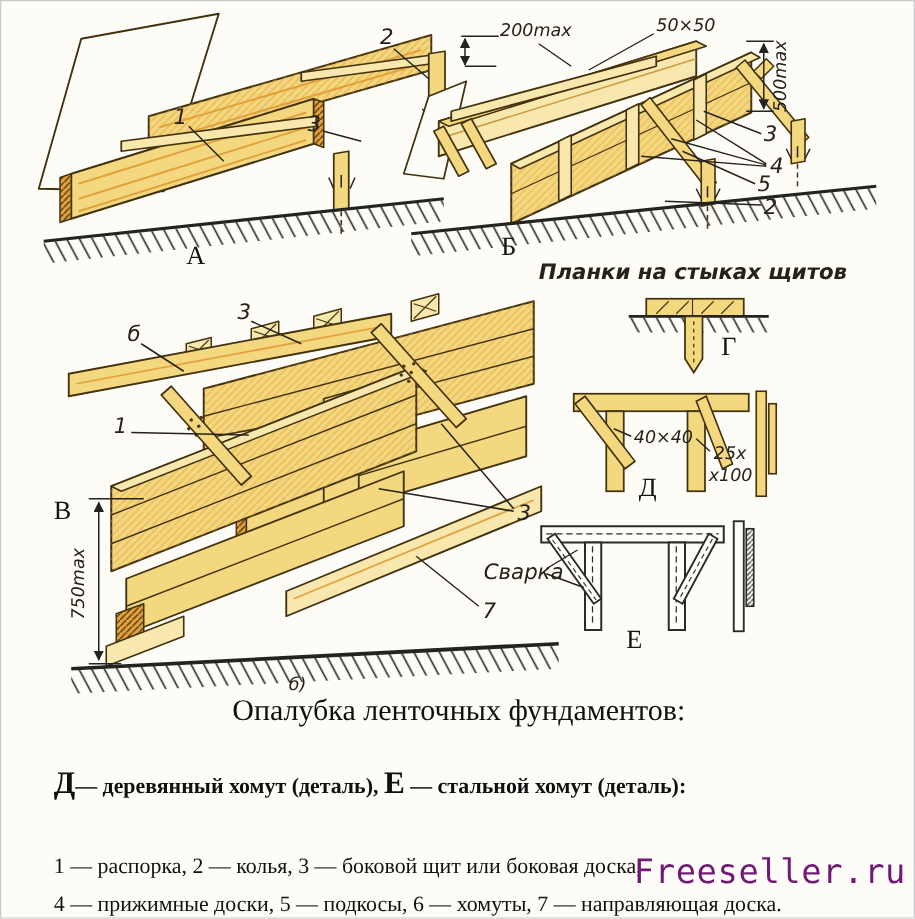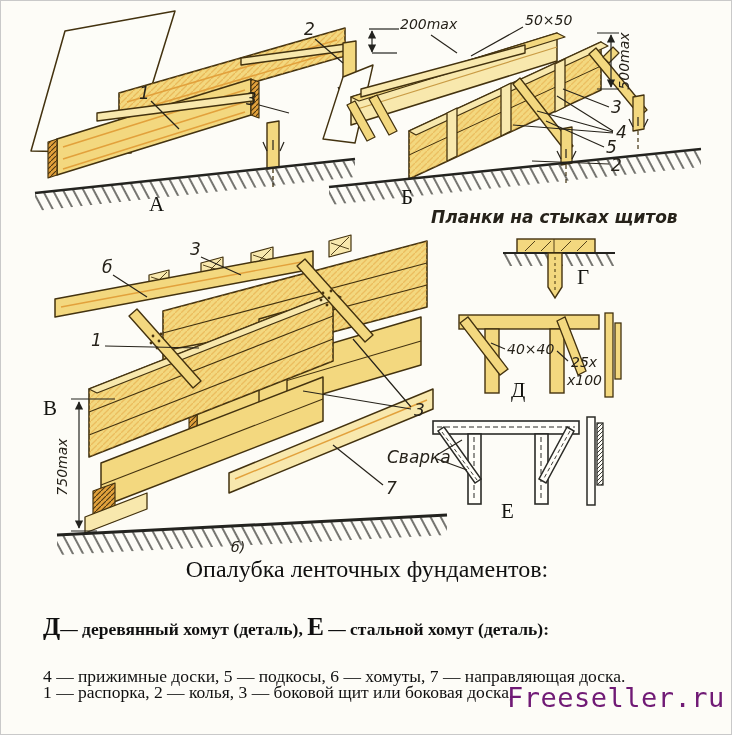--- a/index.html
+++ b/index.html
@@ -11,21 +11,21 @@
   .lbl{font:italic 17px "DejaVu Sans",sans-serif;fill:#26221a;}
   .lbl-sm{font:italic 14px "DejaVu Sans",sans-serif;fill:#26221a;}
   .cap-letter{font:21px "Liberation Serif",serif;fill:#141410;}
   .script-title{font:italic bold 17px "DejaVu Sans",sans-serif;fill:#26221a;}
   .caption-title{position:absolute;top:555px;left:0;width:732px;text-align:center;
         font-size:24px;color:#101010;}
   .legend-line{position:absolute;left:42px;width:660px;font-size:17.5px;color:#101010;
         white-space:nowrap;}
   .legend-line .cap{font-size:25px;}
   #legend-1{top:589px;} #legend-2{top:616px;} #legend-3{top:612px;font-weight:bold;}
-  #legend-4{top:681px;} #legend-5{top:665px;}
+  #legend-4{top:681px;} #legend-5{top:712px;}
   .watermark{position:absolute;left:506px;top:681px;
         font-family:"DejaVu Sans Mono",monospace;font-size:27px;color:#701a75;
         letter-spacing:.5px;}
 </style>
 </head>
 <body>
 
 <div id="page">
 
 <svg width="732" height="558" viewBox="0 0 732 558">

